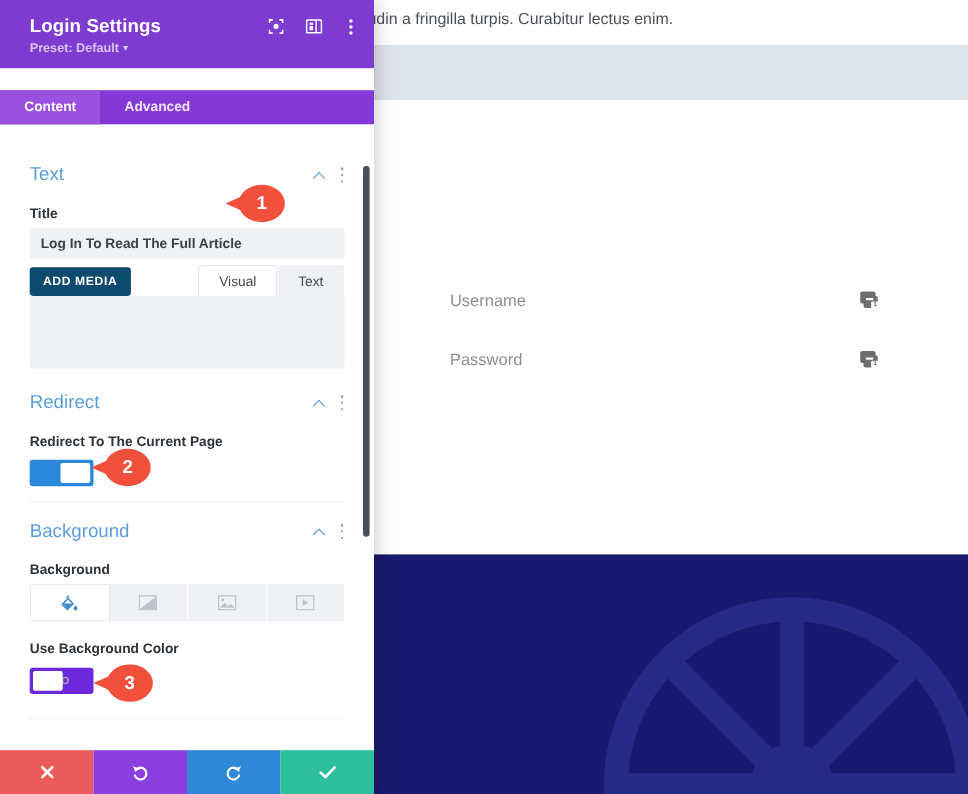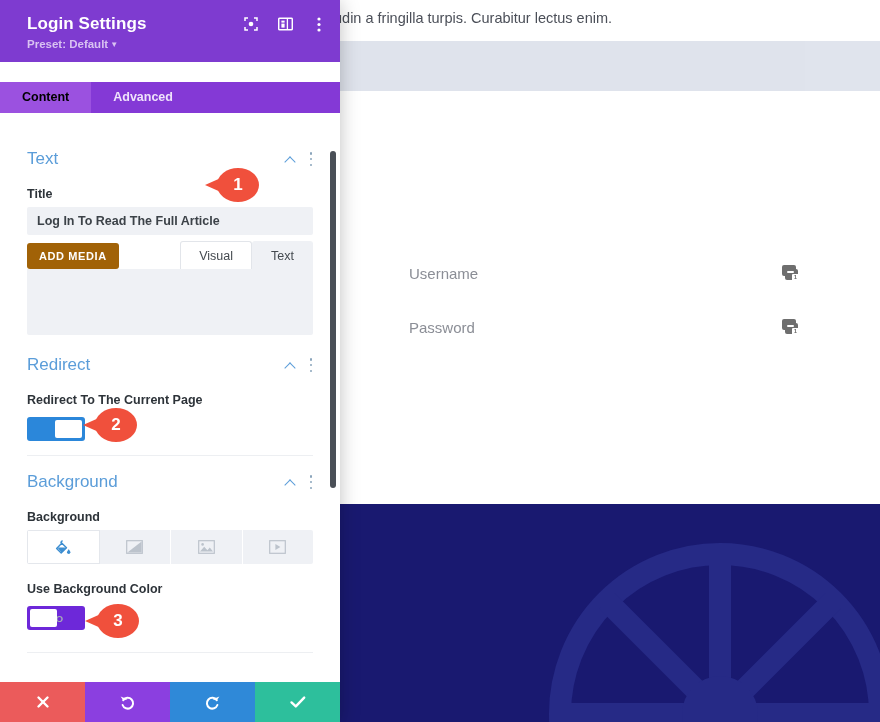--- a/index.html
+++ b/index.html
@@ -197,21 +197,21 @@
     height: 31px;
     line-height: 31px;
     padding: 0 22px;
     color: #efe3fb;
     font-size: 12.5px;
     font-weight: bold;
     cursor: pointer;
   }
   .modal-tab.active {
     background: #9b51e0;
-    color: #000000;
+    color: #ffffff;
   }
   .modal-body {
     flex: 1 1 auto;
     position: relative;
     overflow: hidden;
     background: #ffffff;
   }
   .scroll-area {
     position: absolute;
     inset: 0;
@@ -303,21 +303,21 @@
     border-radius: 2px;
   }
   .editor-toolbar {
     display: flex;
     align-items: flex-end;
     justify-content: space-between;
     margin-top: 4px;
     height: 30px;
   }
   .add-media-btn {
-    background: #a16207;
+    background: #0c4a6e;
     color: #ffffff;
     font-size: 11px;
     font-weight: bold;
     letter-spacing: 0.6px;
     padding: 7px 12px;
     border: none;
     border-radius: 3px;
     cursor: pointer;
     font-family: "Liberation Sans", sans-serif;
   }

